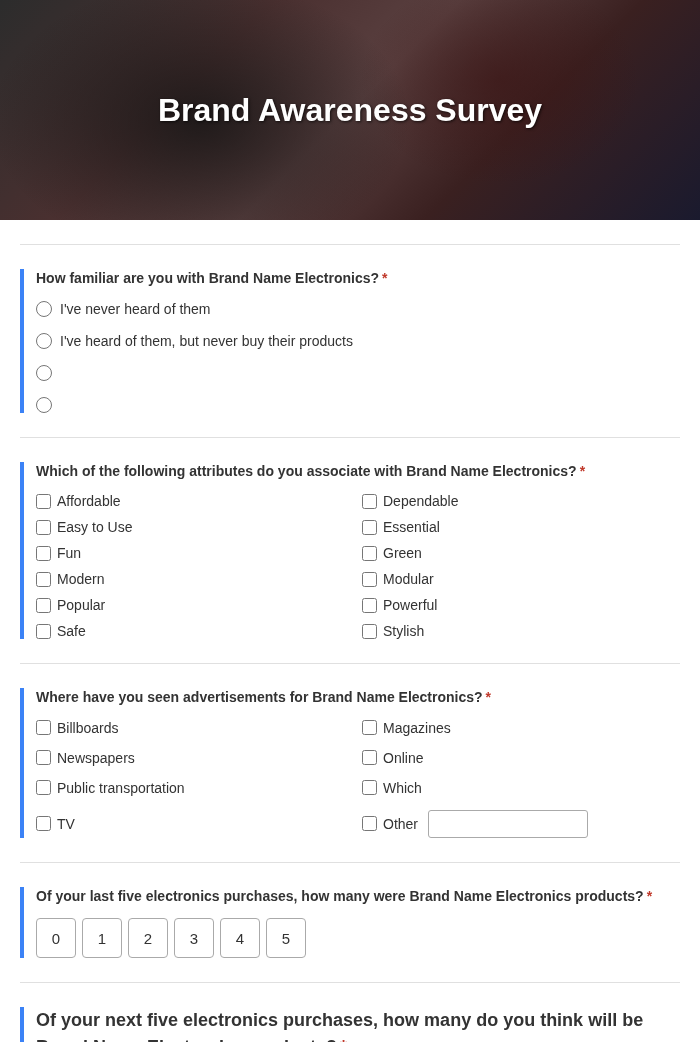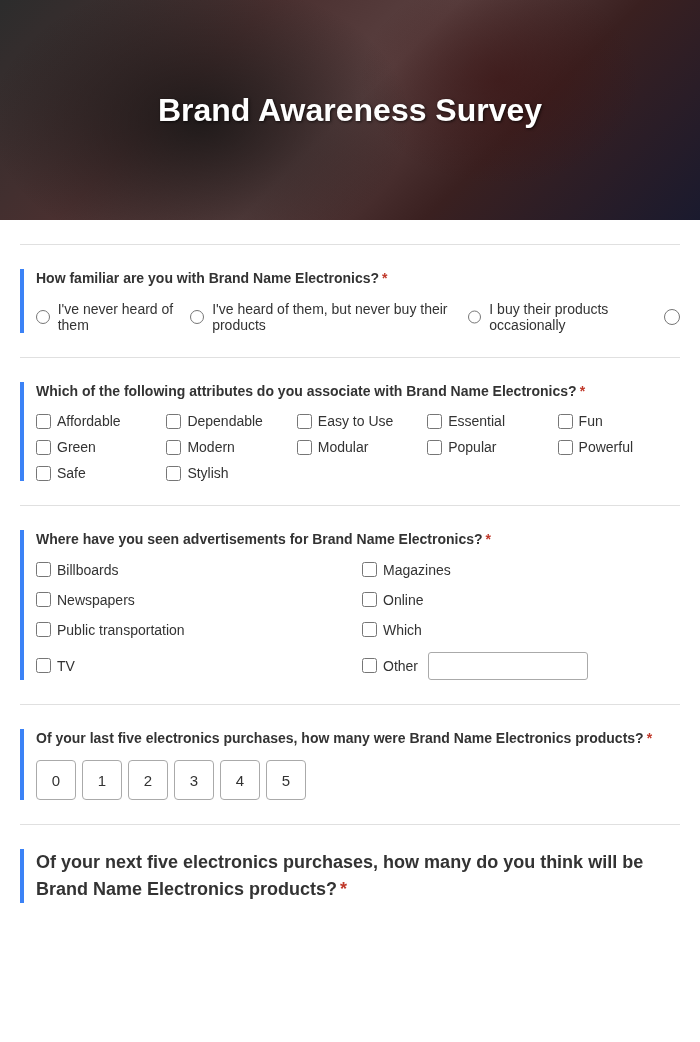--- a/index.html
+++ b/index.html
@@ -96,40 +96,40 @@
     .btn-remove { background: #e74c3c; }
 
     .divider {
       border: none;
       border-top: 1px solid #e0e0e0;
       margin: 0 0 24px 0;
     }
 
     .radio-group {
       display: flex;
-      flex-direction: row;
-      gap: 4px;
+      flex-direction: column;
+      gap: 16px;
     }
     .radio-option {
       display: flex;
       align-items: center;
       gap: 8px;
       cursor: pointer;
       font-size: 14px;
     }
     .radio-option input[type="radio"] {
       width: 16px;
       height: 16px;
       cursor: pointer;
       accent-color: #4a90d9;
     }
 
     .checkbox-grid {
       display: grid;
-      grid-template-columns: repeat(5, 1fr);
+      grid-template-columns: repeat(2, 1fr);
       gap: 10px 8px;
       margin-top: 4px;
     }
     .checkbox-option {
       display: flex;
       align-items: center;
       gap: 6px;
       cursor: pointer;
       font-size: 14px;
     }
@@ -211,21 +211,20 @@
       <label class="radio-option">
         <input type="radio" name="q2" style="">
         <span>I've never heard of them</span>
       </label>
       <label class="radio-option">
         <input type="radio" name="q2" style="">
         <span>I've heard of them, but never buy their products</span>
       </label>
       <label class="radio-option">
         <input type="radio" name="q2" style="">
-        <span>I buy their products occasionally</span>
       </label>
       <label class="radio-option">
         <input type="radio" name="q2" style="">
       </label>
     </div>
   </div>
 
   <hr class="divider">
 
   <div class="question-block blue-accent">

